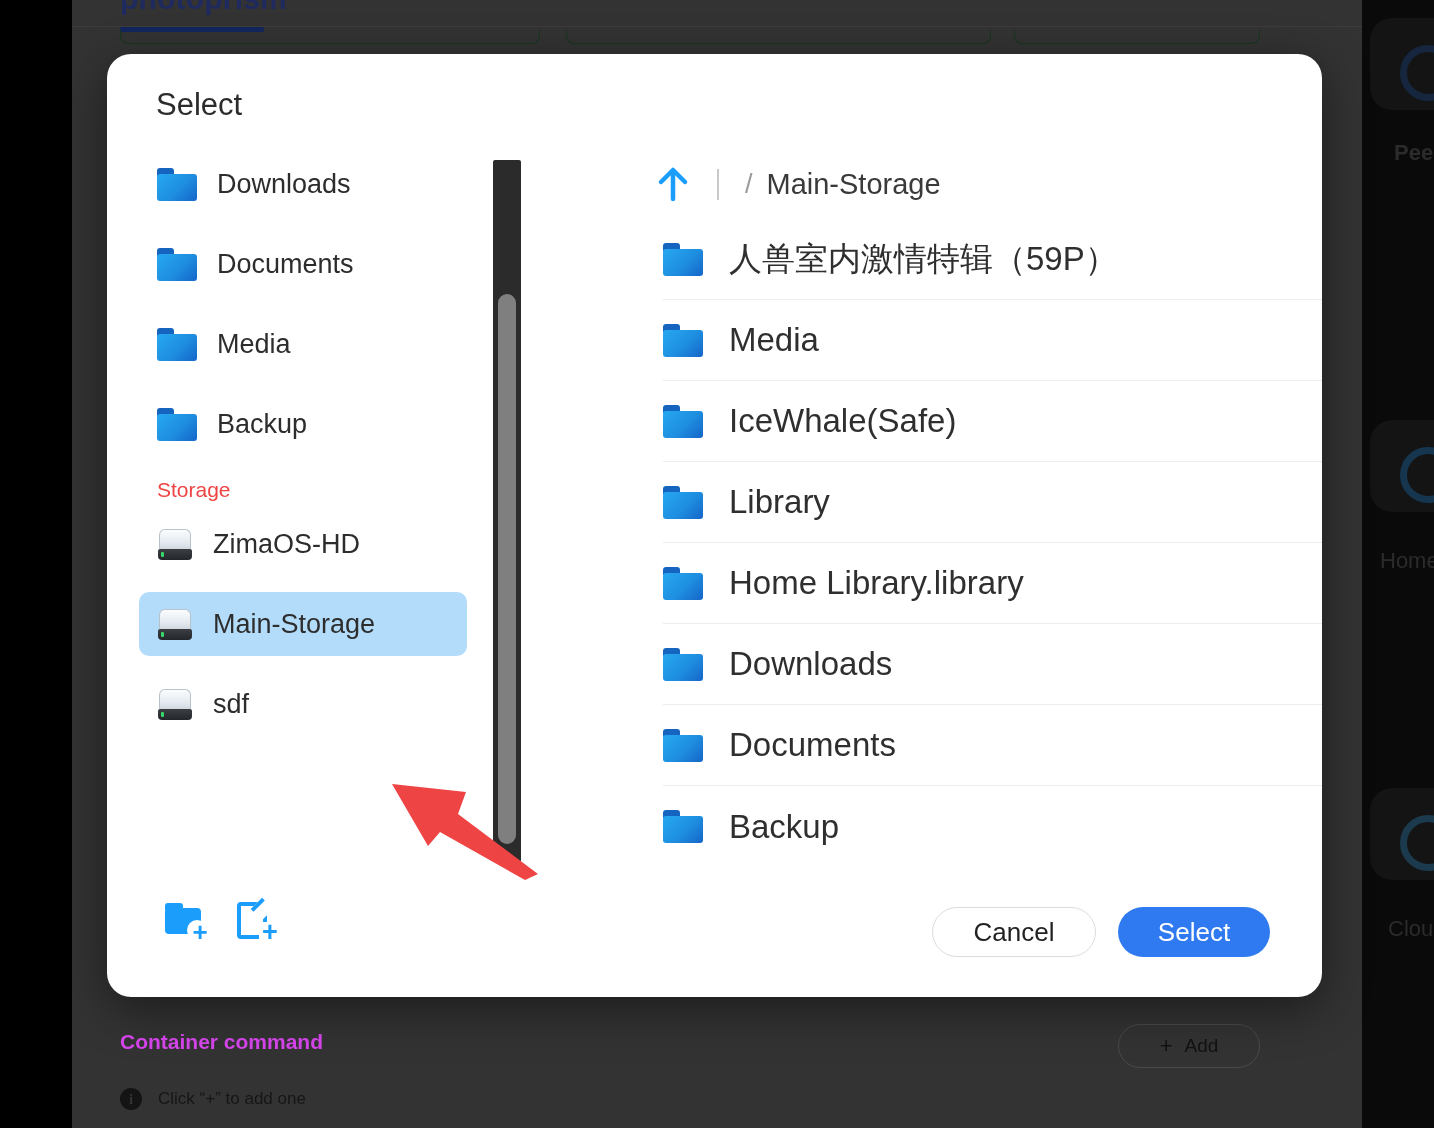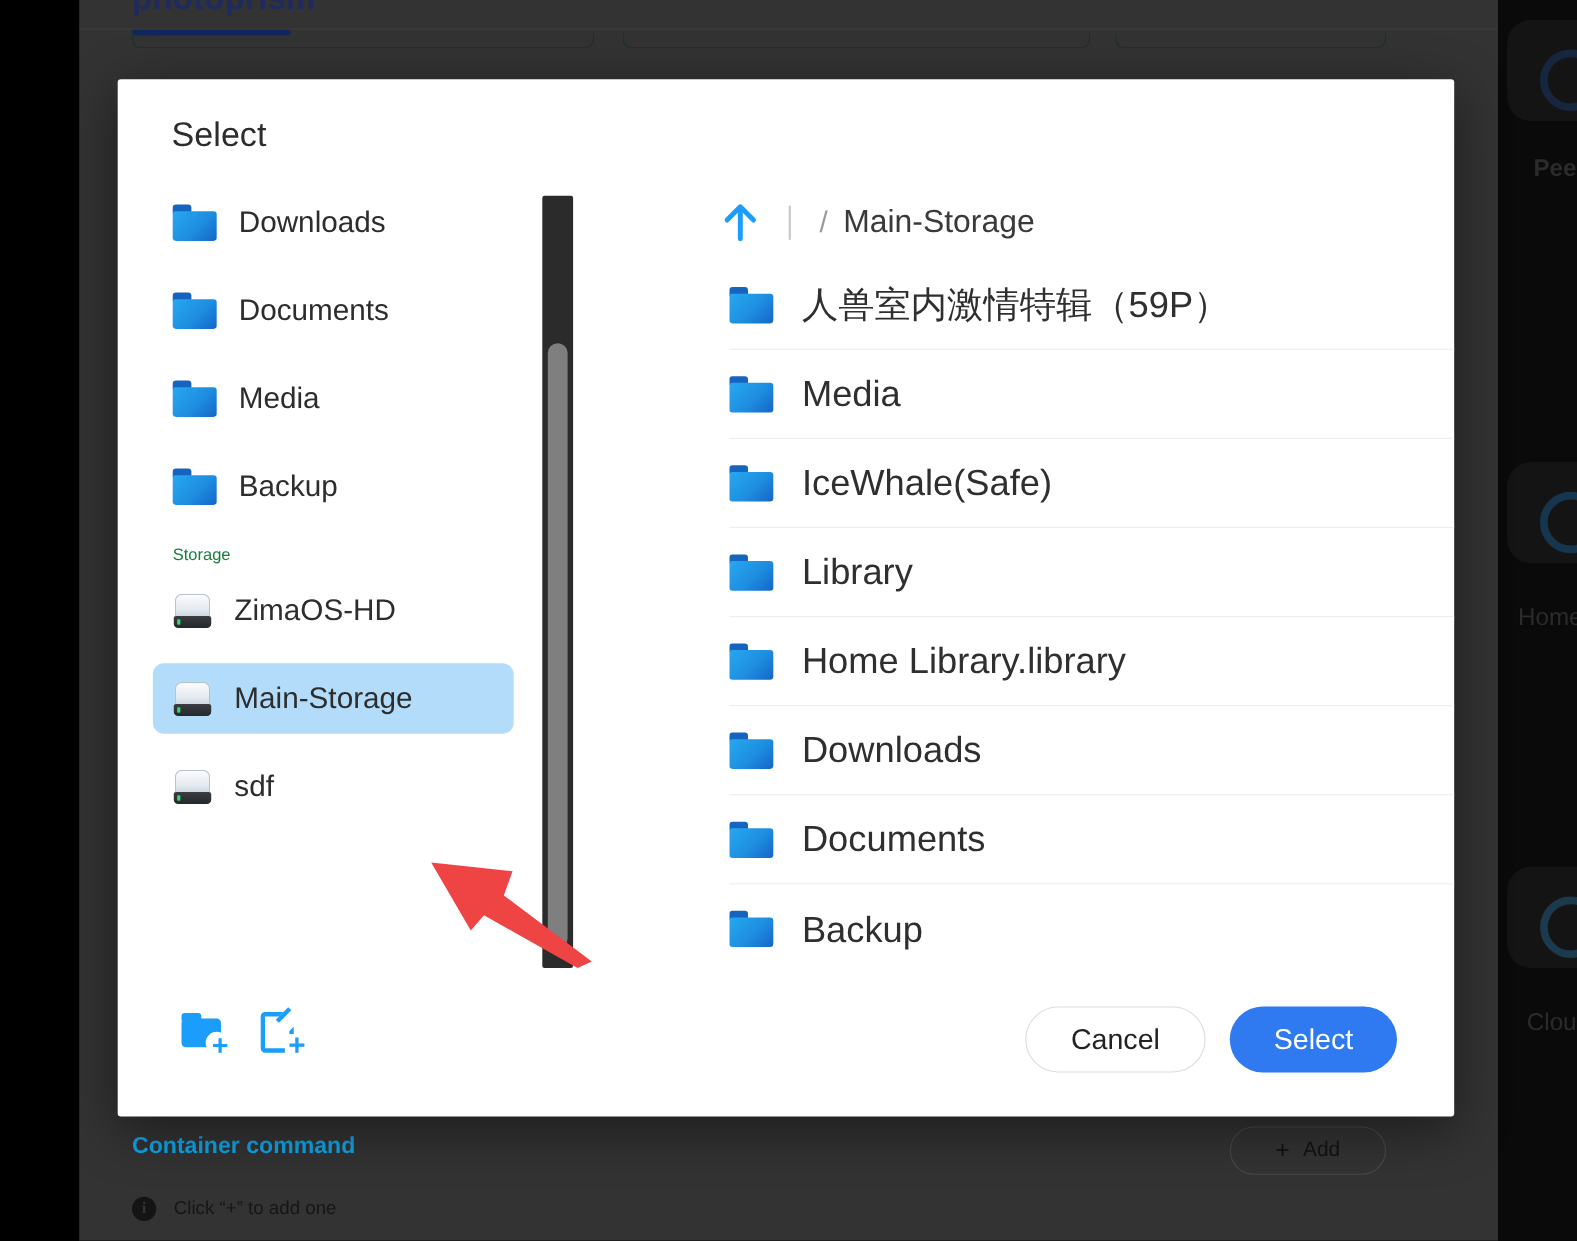--- a/index.html
+++ b/index.html
@@ -44,21 +44,21 @@
   .bg-field-b { left: 566px; width: 425px; }
   .bg-field-c { left: 1014px; width: 246px; }
 
   .bg-hairline {
     position: absolute; left: 72px; top: 26px; width: 1290px; height: 1px;
     background: #3c3c3c;
   }
 
   .bg-section-title {
     position: absolute; left: 120px; top: 1030px;
-    font-size: 21px; font-weight: 700; color: #0ea5e9;
+    font-size: 21px; font-weight: 700; color: #d946ef;
   }
   .bg-hint-row {
     position: absolute; left: 120px; top: 1088px;
     display: flex; align-items: center; gap: 16px;
   }
   .bg-hint-icon {
     width: 22px; height: 22px; border-radius: 50%;
     background: #141414; color: #333; font-size: 15px; font-weight: 700;
     display: flex; align-items: center; justify-content: center;
     font-family: "Liberation Serif", serif;
@@ -80,23 +80,23 @@
   }
   .bg-tile-label {
     position: absolute; color: #2b2b2b; font-size: 22px; white-space: nowrap;
   }
   .bg-tile-ring {
     position: absolute; border: 7px solid #16263f; border-radius: 50%;
   }
 
   
   .dialog {
-    position: absolute; left: 107px; top: 72px;
+    position: absolute; left: 107px; top: 54px;
     width: 1215px; height: 943px;
-    background: #ffffff; border-radius: 3px;
+    background: #ffffff; border-radius: 24px;
     box-shadow: 0 12px 48px rgba(0,0,0,.45);
     overflow: hidden;
   }
 
   .dialog-title {
     position: absolute; left: 49px; top: 33px;
     font-size: 31px; color: #2c2c2c; font-weight: 400;
   }
 
   
@@ -106,21 +106,21 @@
   }
   .side-item {
     display: flex; align-items: center; gap: 20px;
     height: 64px; margin: 0 32px 16px 32px; padding-left: 18px;
     border-radius: 10px;
   }
   .side-item.selected { background: #b3dcfb; }
   .side-label { font-size: 27px; color: #2d2d2d; white-space: nowrap; }
 
   .side-group-title {
-    font-size: 15px; color: #15803d; margin: 22px 0 10px 50px;
+    font-size: 21px; color: #ef4444; margin: 22px 0 10px 50px;
   }
 
   
   .ico-folder { position: relative; width: 40px; height: 33px; flex: 0 0 40px; }
   .ico-folder .tab {
     position: absolute; left: 0; top: 0; width: 17px; height: 8px;
     background: #1565c0; border-radius: 3px 3px 0 0;
   }
   .ico-folder .body {
     position: absolute; left: 0; top: 6px; width: 40px; height: 27px;
@@ -218,21 +218,21 @@
     position: absolute; right: 0px; bottom: -2px; width: 22px; height: 22px;
     color: #1b9dfb; font-size: 27px; line-height: 20px; font-weight: 700;
     text-align: center; background: #fff;
   }
 
   .footer-buttons {
     position: absolute; right: 52px; bottom: 40px;
     display: flex; align-items: center; gap: 22px;
   }
   .btn {
-    height: 60px; border-radius: 31px; font-size: 26px;
+    height: 50px; border-radius: 31px; font-size: 26px;
     display: flex; align-items: center; justify-content: center;
     cursor: pointer; border: none;
     font-family: "Liberation Sans", sans-serif;
   }
   .btn-cancel {
     width: 164px; background: #fff; color: #222;
     border: 1px solid #dcdcdc;
   }
   .btn-select {
     width: 152px; background: #2f7af0; color: #fff;

